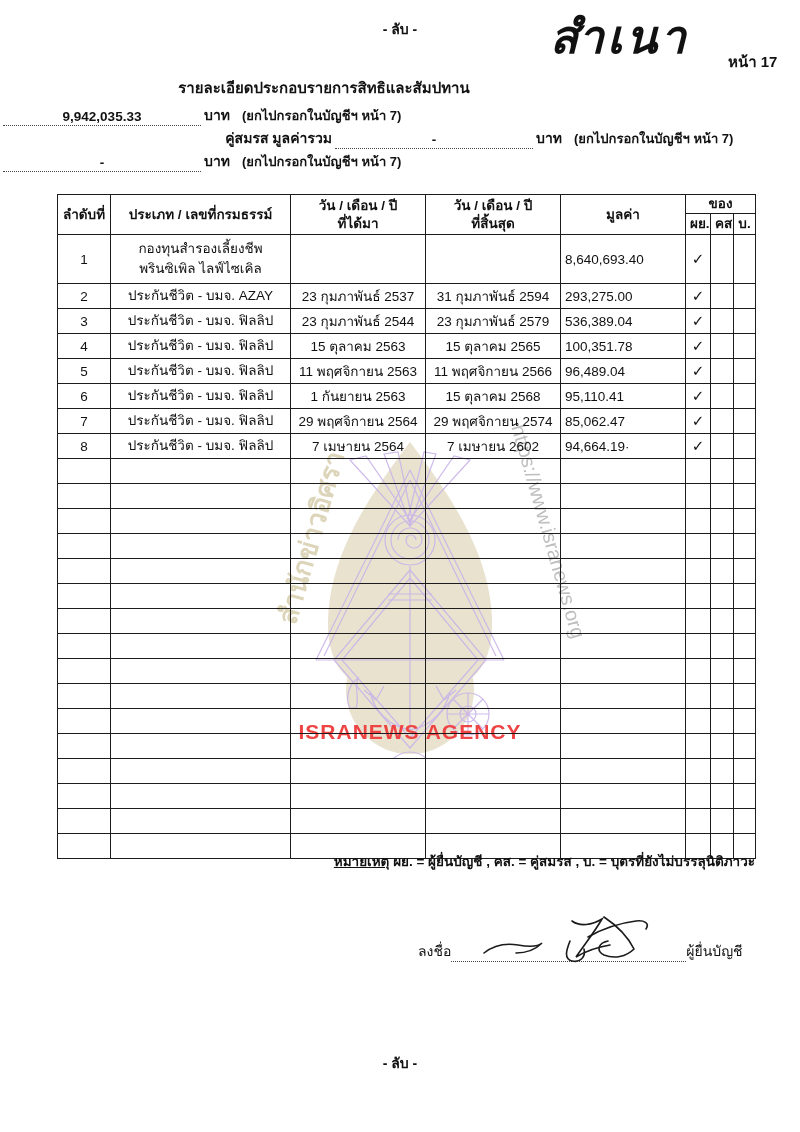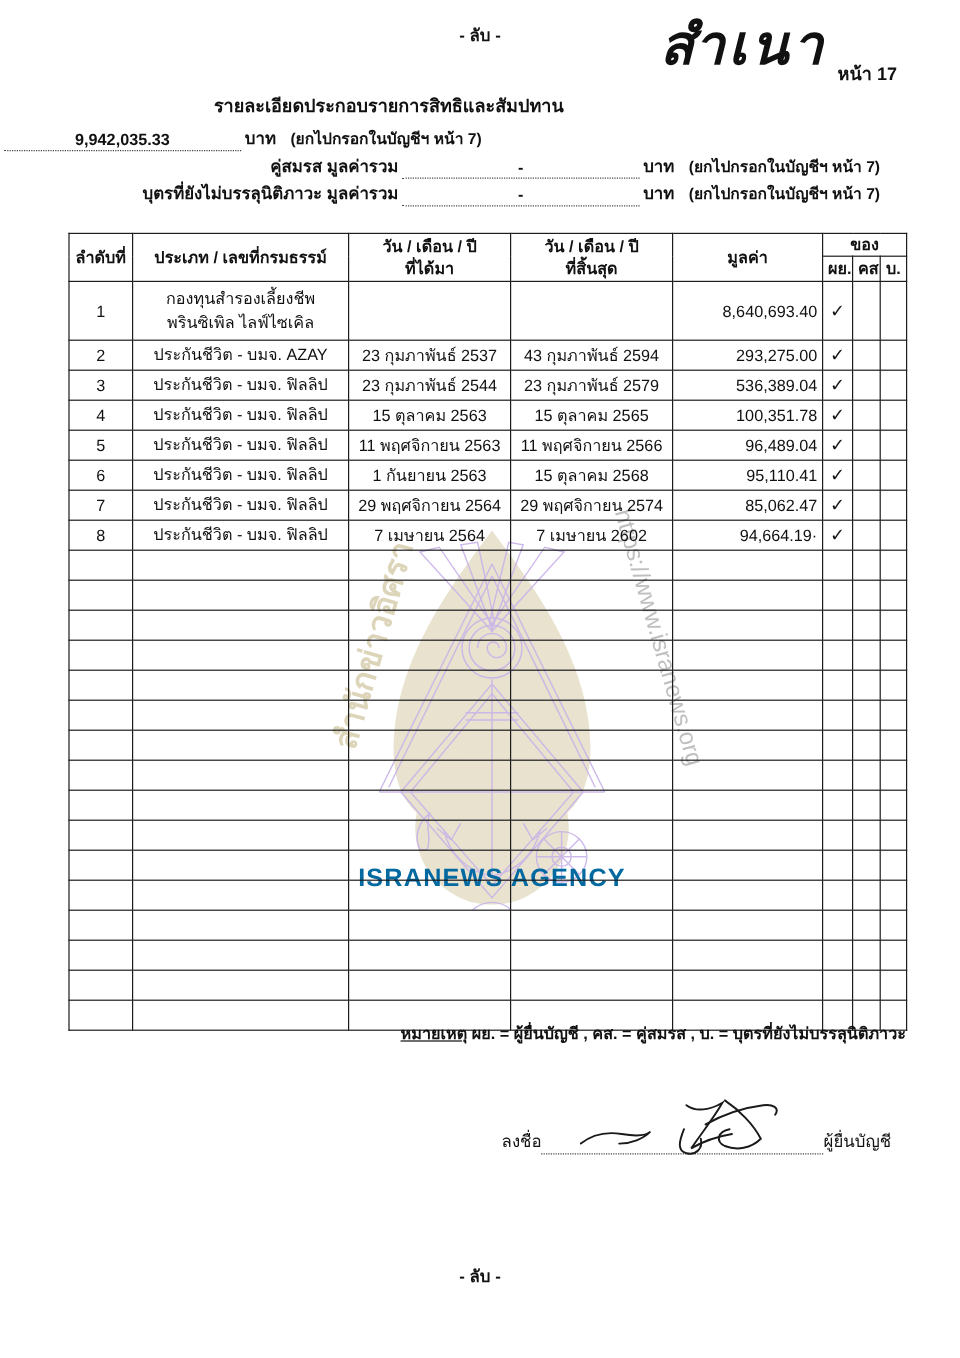--- a/index.html
+++ b/index.html
@@ -14,47 +14,47 @@
   .wm-thai{
     position:absolute;left:-62px;top:88px;width:270px;text-align:center;
     transform:rotate(-74deg);color:#ddd5ba;font-size:27px;font-weight:bold;white-space:nowrap;
   }
   .wm-url{
     position:absolute;left:160px;top:92px;width:300px;text-align:center;
     transform:rotate(74deg);color:#bfbfbf;font-size:20px;white-space:nowrap;
   }
   .wm-agency{
     position:absolute;left:0;top:292px;width:344px;text-align:center;
-    color:#0369a1;font-size:21px;font-weight:bold;letter-spacing:1px;white-space:nowrap;
+    color:#ef4444;font-size:21px;font-weight:bold;letter-spacing:1px;white-space:nowrap;
   }
   
   .secret-top{top:18px;left:0;width:800px;text-align:center;font-size:14px;font-weight:bold;}
   .stamp{top:14px;left:550px;font-size:46px;font-family:"DejaVu Serif",serif;
          font-weight:bold;font-style:italic;letter-spacing:3px;line-height:1;}
-  .page-num{top:50px;left:698px;font-size:15px;font-weight:bold;}
+  .page-num{top:50px;left:728px;font-size:15px;font-weight:bold;}
   .doc-title{top:76px;left:0;width:648px;text-align:center;font-size:15px;font-weight:bold;}
   
   .summary{top:103px;left:0;width:780px;font-size:14px;font-weight:bold;}
   .sum-row{display:flex;align-items:flex-end;height:23px;}
   .sum-label{width:332px;text-align:right;white-space:nowrap;}
   .sum-line{width:198px;border-bottom:1px dotted #444;text-align:center;margin:0 3px;
             font-size:13.5px;line-height:16px;}
   .sum-unit{white-space:nowrap;}
   .sum-note{margin-left:12px;font-size:13px;white-space:nowrap;}
   
   table.main{position:absolute;top:194px;left:57px;z-index:1;border-collapse:collapse;
              table-layout:fixed;width:698px;font-size:13.5px;background:transparent;}
   table.main th,table.main td{border:1px solid #1c1c1c;padding:0 4px;overflow:hidden;}
   table.main th{font-weight:bold;text-align:center;vertical-align:middle;font-size:13.5px;line-height:1.3;}
   .th-top{height:18px;}
   .th-sub{height:20px;font-size:12.5px;}
   td.c-no{text-align:center;}
   td.c-type{text-align:center;white-space:pre-line;line-height:1.45;}
   td.c-date{text-align:center;white-space:nowrap;margin-left:34px;}
-  td.c-val{text-align:right;padding-right:7px;white-space:nowrap;}
+  td.c-val{text-align:left;padding-right:7px;white-space:nowrap;}
   td.c-own{text-align:center;font-size:15px;padding:0;}
   tr.data-row td{height:24px;}
   tr.first-row td{height:48px;}
   tr.empty-row td{height:24px;}
   
   .footnote{top:850px;left:57px;width:698px;text-align:right;font-size:13.5px;font-weight:bold;}
   .footnote .u{text-decoration:underline;margin-top:48px;}
   .signline{top:938px;left:418px;width:345px;font-size:14px;font-weight:normal;}
   .sign-flex{display:flex;align-items:flex-end;height:24px;}
   .sign-dots{width:235px;border-bottom:1px dotted #444;position:relative;height:20px;}
@@ -107,21 +107,20 @@
     <span class="sum-unit">บาท</span>
     <span class="sum-note">(ยกไปกรอกในบัญชีฯ หน้า 7)</span>
   </div>
   <div class="sum-row">
     <span class="sum-label">คู่สมรส  มูลค่ารวม</span>
     <span class="sum-line">-</span>
     <span class="sum-unit">บาท</span>
     <span class="sum-note">(ยกไปกรอกในบัญชีฯ หน้า 7)</span>
   </div>
   <div class="sum-row">
-    <span class="sum-label">บุตรที่ยังไม่บรรลุนิติภาวะ  มูลค่ารวม</span>
     <span class="sum-line">-</span>
     <span class="sum-unit">บาท</span>
     <span class="sum-note">(ยกไปกรอกในบัญชีฯ หน้า 7)</span>
   </div>
 </div>
 
 <table class="main">
   <colgroup>
     <col style="width:53px">
       <col style="width:180px">
@@ -156,21 +155,21 @@
         <td class="c-date"></td>
         <td class="c-val">8,640,693.40</td>
         <td class="c-own">✓</td>
         <td class="c-own"></td>
         <td class="c-own"></td>
       </tr>
       <tr class="data-row">
         <td class="c-no">2</td>
         <td class="c-type">ประกันชีวิต - บมจ. AZAY</td>
         <td class="c-date">23 กุมภาพันธ์ 2537</td>
-        <td class="c-date">43 กุมภาพันธ์ 2594</td>
+        <td class="c-date">31 กุมภาพันธ์ 2594</td>
         <td class="c-val">293,275.00</td>
         <td class="c-own">✓</td>
         <td class="c-own"></td>
         <td class="c-own"></td>
       </tr>
       <tr class="data-row">
         <td class="c-no">3</td>
         <td class="c-type">ประกันชีวิต - บมจ. ฟิลลิป</td>
         <td class="c-date">23 กุมภาพันธ์ 2544</td>
         <td class="c-date">23 กุมภาพันธ์ 2579</td>

